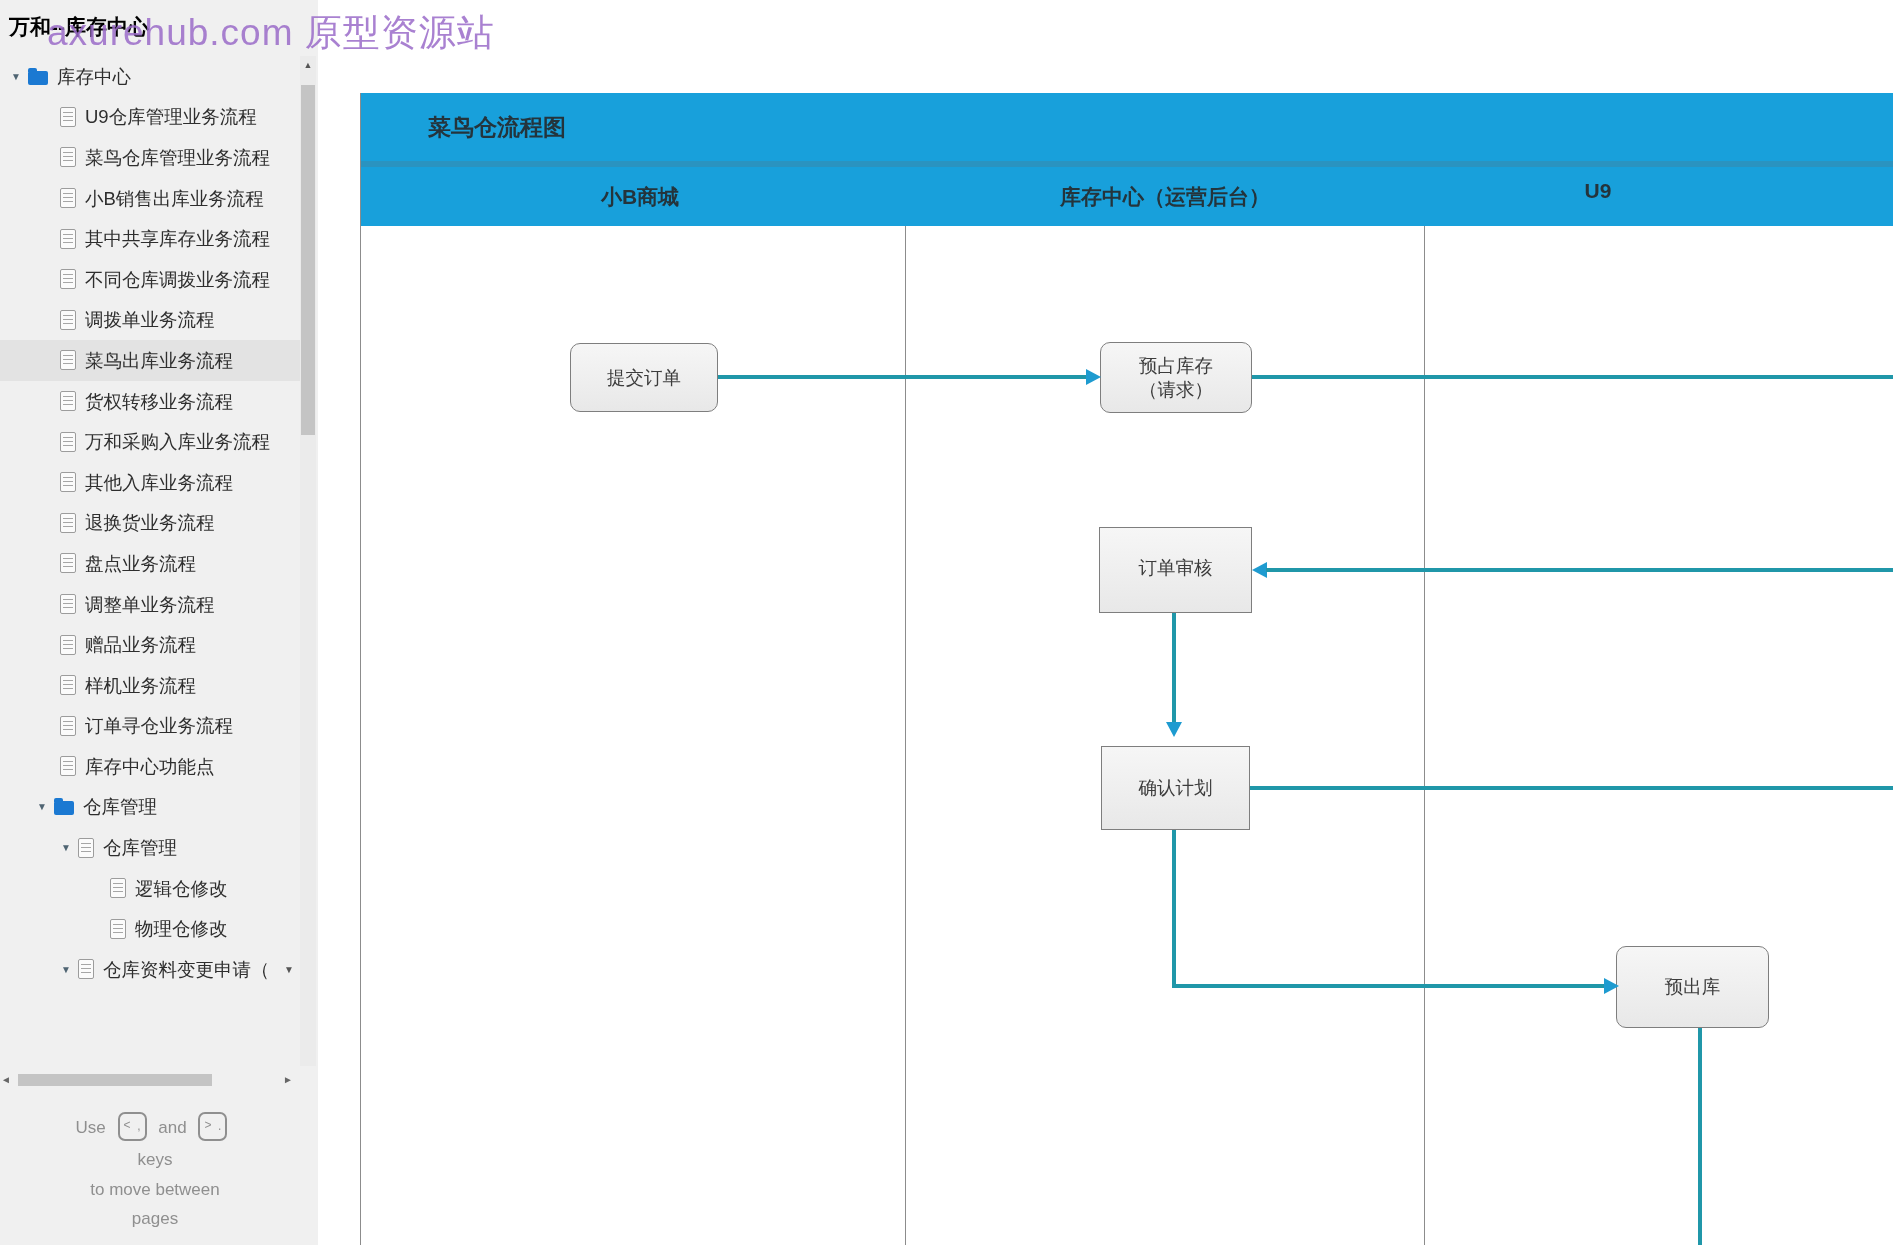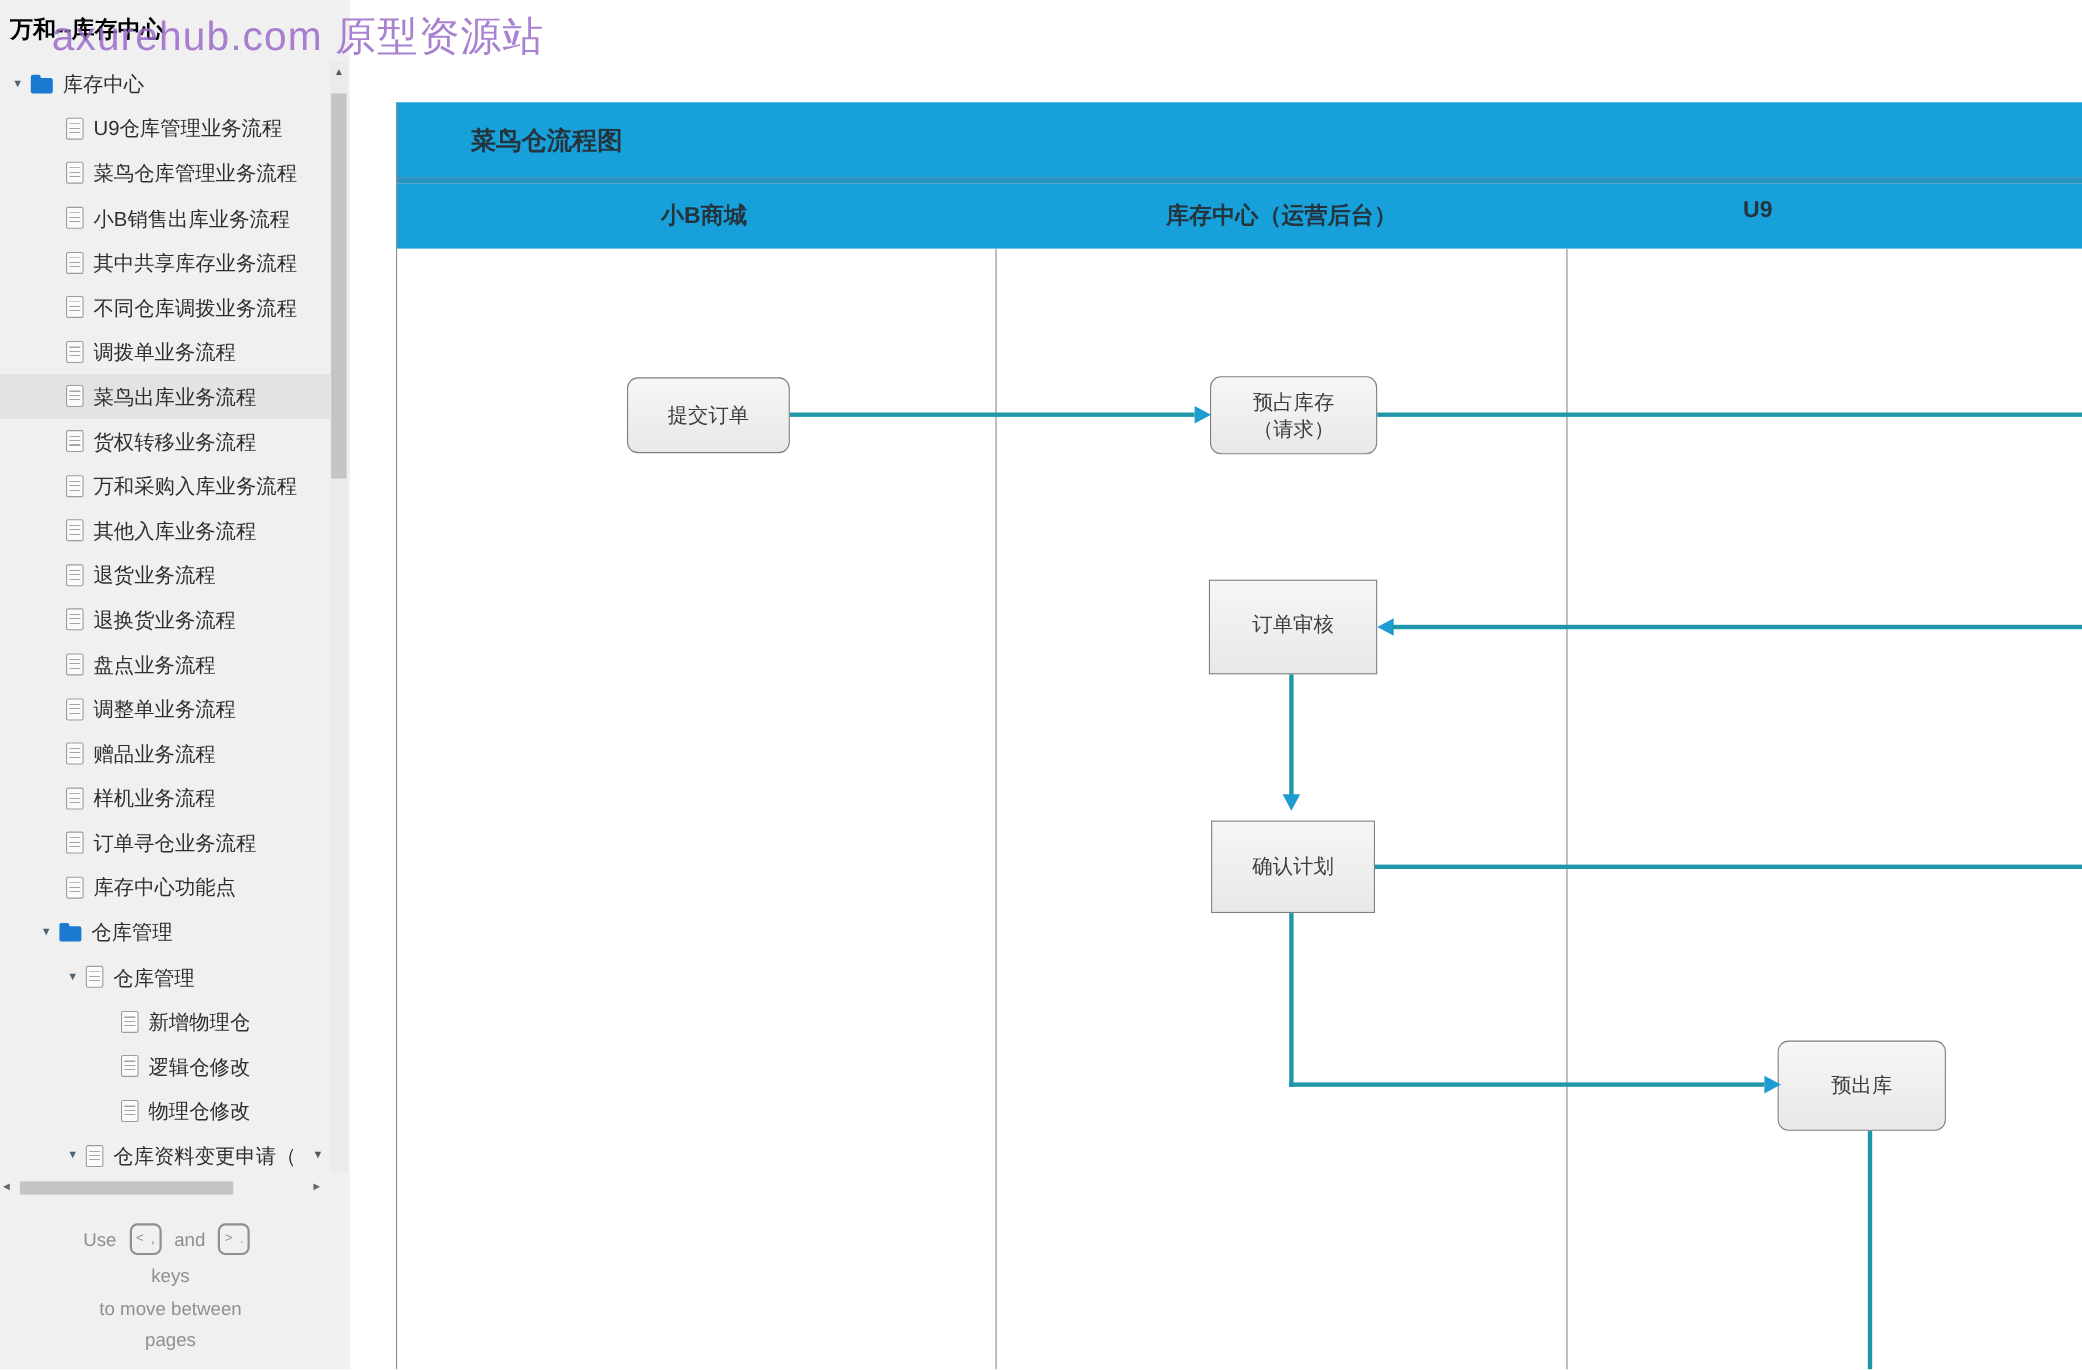--- a/index.html
+++ b/index.html
@@ -123,24 +123,20 @@
     <div class="trow lv1">
       <span class="ico doc"></span>
       <span class="lbl">万和采购入库业务流程</span>
     </div>
     <div class="trow lv1">
       <span class="ico doc"></span>
       <span class="lbl">其他入库业务流程</span>
     </div>
     <div class="trow lv1">
       <span class="ico doc"></span>
-      <span class="lbl">退货业务流程</span>
-    </div>
-    <div class="trow lv1">
-      <span class="ico doc"></span>
       <span class="lbl">退换货业务流程</span>
     </div>
     <div class="trow lv1">
       <span class="ico doc"></span>
       <span class="lbl">盘点业务流程</span>
     </div>
     <div class="trow lv1">
       <span class="ico doc"></span>
       <span class="lbl">调整单业务流程</span>
     </div>
@@ -162,24 +158,20 @@
     </div>
     <div class="trow lv1f">
       <span class="arr">▼</span>
       <span class="ico folder"></span>
       <span class="lbl">仓库管理</span>
     </div>
     <div class="trow lv2">
       <span class="arr">▼</span>
       <span class="ico doc"></span>
       <span class="lbl">仓库管理</span>
-    </div>
-    <div class="trow lv3">
-      <span class="ico doc"></span>
-      <span class="lbl">新增物理仓</span>
     </div>
     <div class="trow lv3">
       <span class="ico doc"></span>
       <span class="lbl">逻辑仓修改</span>
     </div>
     <div class="trow lv3">
       <span class="ico doc"></span>
       <span class="lbl">物理仓修改</span>
     </div>
     <div class="trow lv2">

